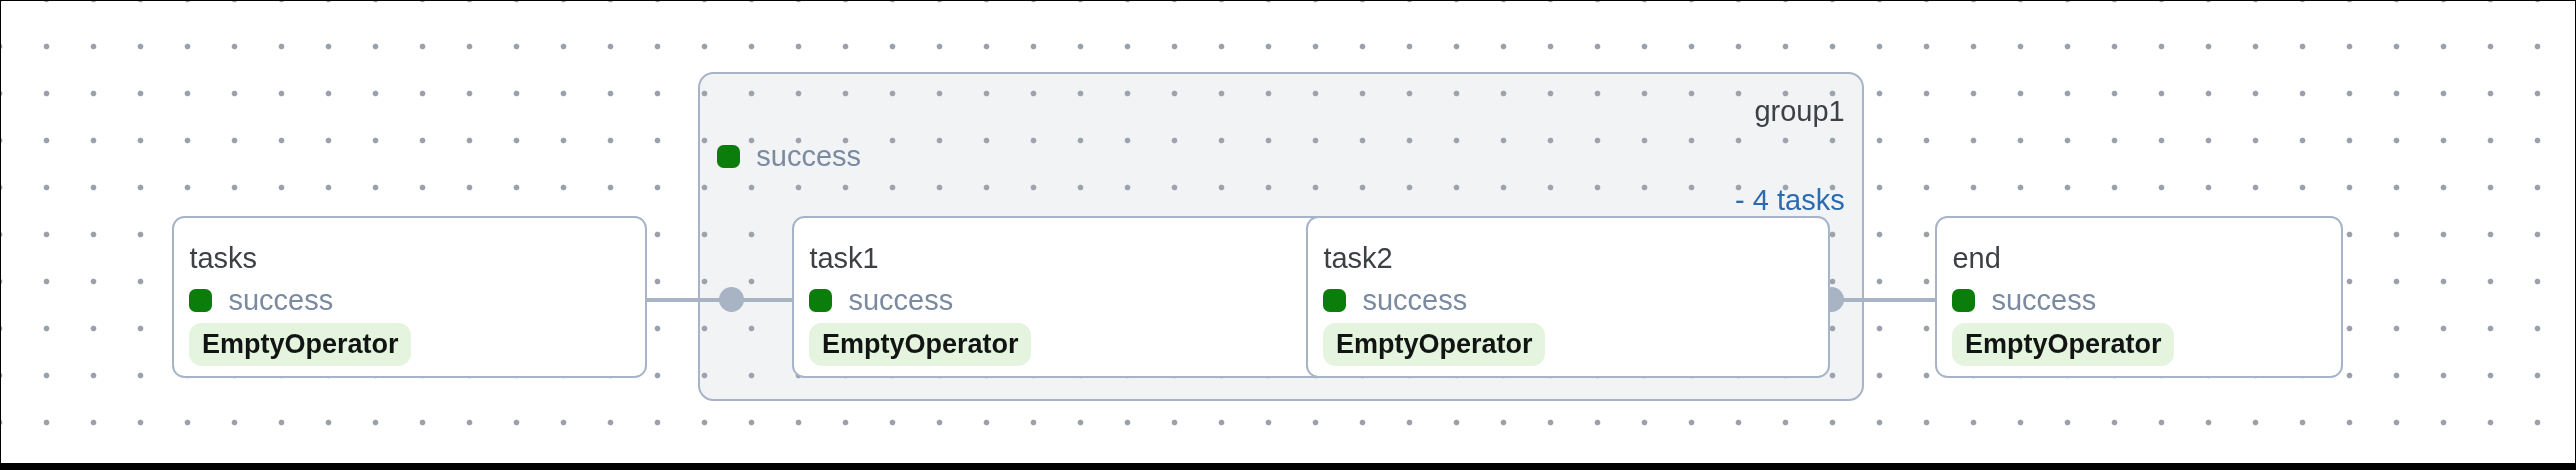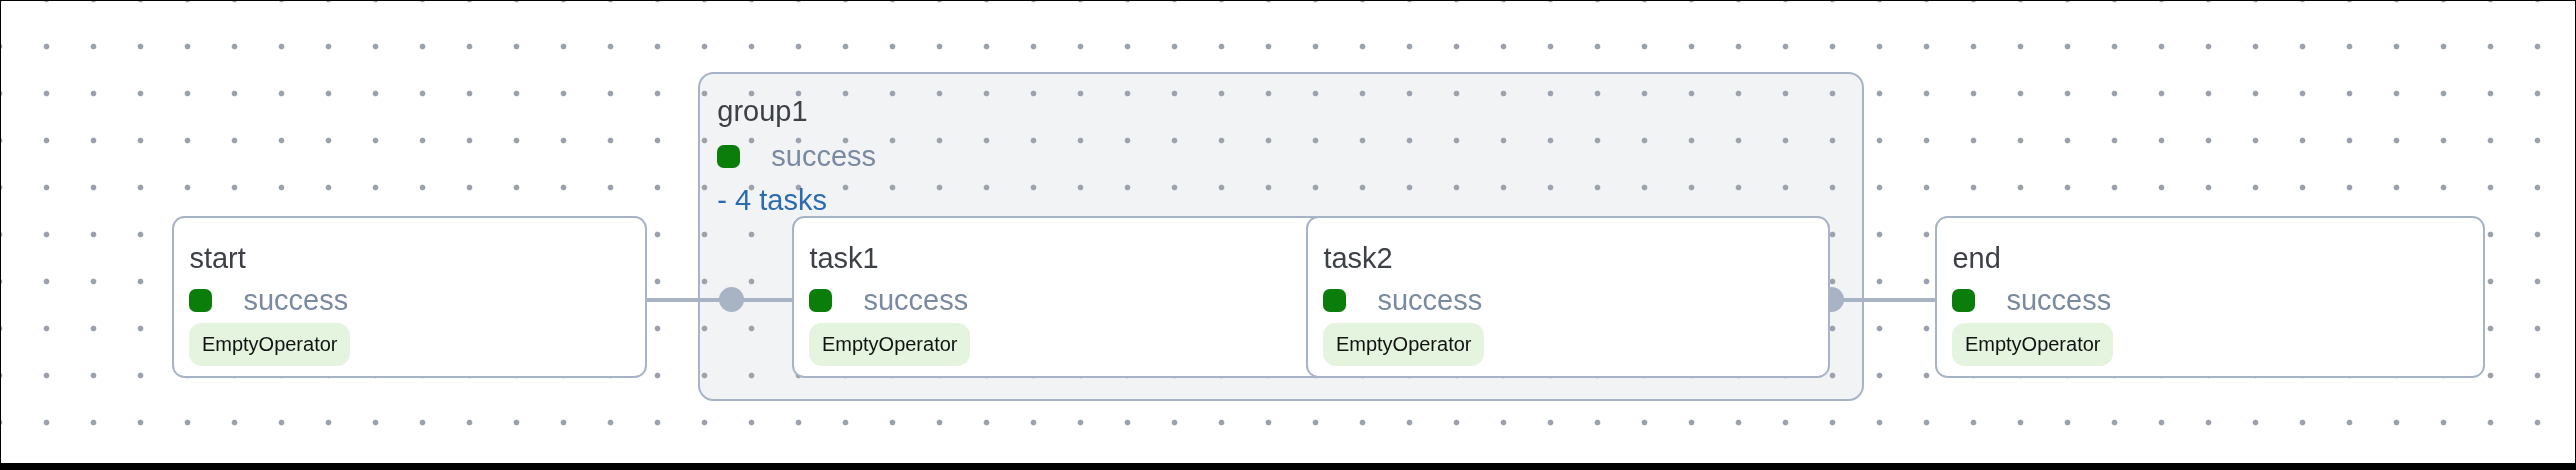--- a/index.html
+++ b/index.html
@@ -1,16 +1,16 @@
 <!DOCTYPE html>
 <html style="--node_border: #a7b3c6; --edge_gray: #a8b3c4; --grid_dot: #9aa1ab; --success_green: #0a7d0a; --status_text: #7a8aa1; --title_text: #3d4146; --link_blue: #2b6cb0; --operator_badge_bg: #e5f4df; --operator_badge_text: #111413; --group_fill: #f0f1f3;"><head>
 <meta charset="utf-8">
 <style>
   html, body { margin: 0; padding: 0; background: #ffffff; }
-  * { box-sizing: border-box; }
+  * { box-sizing: border-box; text-align: right; }
 
   .frame {
     position: relative;
     width: 2576px;
     height: 471px;
     border: 1.9px solid #000;
     border-bottom-width: 8.7px;
     overflow: hidden;
     font-family: "Liberation Sans", sans-serif;
     background-color: #ffffff;
@@ -32,21 +32,21 @@
     padding: 21px 17.3px 0 17.3px;
   }
   .group-title {
     font-size: 29px;
     line-height: 33px;
     color: var(--title_text, #3d4146);
   }
   .status-row {
     display: flex;
     align-items: center;
-    gap: 31px;
+    gap: 16px;
   }
   .task-group .status-row { margin-top: 13.5px; }
   .status-square {
     width: 23px; height: 23px;
     border-radius: 6.7px;
     background: var(--success_green, #0a7d0a);
     flex: 0 0 auto;
   }
   .status-label {
     font-size: 29px;
@@ -72,36 +72,37 @@
     border-radius: 12.5px;
     z-index: 4;
     padding: 23px 15.4px 0 15.4px;
     display: flex;
     flex-direction: column;
     align-items: flex-start;
   }
   .node-start { left: 171px; width: 475px; }
   .node-task1 { left: 791px; width: 558px; }
   .node-task2 { left: 1305px; width: 524px; }
-  .node-end   { left: 1934px; width: 550px; }
+  .node-end   { left: 1934px; width: 408px; }
 
   .node-title {
     font-size: 29px;
     line-height: 35px;
     color: var(--title_text, #3d4146);
   }
   .task-node .status-row { margin-top: 9.6px; }
   .operator-badge {
     margin-top: 8.7px;
     background: var(--operator_badge_bg, #e5f4df);
     color: var(--operator_badge_text, #111413);
-    font-size: 20px;
+    font-size: 27px;
     line-height: 33px;
     padding: 4.8px 12.5px;
     border-radius: 12.5px;
+    font-weight: bold;
   }
 
   
   .edge {
     position: absolute;
     top: 297px;
     height: 4.3px;
     background: var(--edge_gray, #a8b3c4);
     z-index: 2;
   }
@@ -134,21 +135,21 @@
     <div class="group-collapse">- 4 tasks</div>
   </div>
 
   <div class="edge edge-1"></div>
   <div class="edge edge-2"></div>
   <div class="edge edge-3"></div>
   <div class="join-dot join-in"></div>
   <div class="join-dot join-out"></div>
 
   <div class="task-node node-start">
-    <div class="node-title">start</div>
+    <div class="node-title">tasks</div>
     <div class="status-row">
       <span class="status-square"></span>
       <span class="status-label">success</span>
     </div>
     <div class="operator-badge">EmptyOperator</div>
   </div>
 
   <div class="task-node node-task1">
     <div class="node-title">task1</div>
     <div class="status-row">

